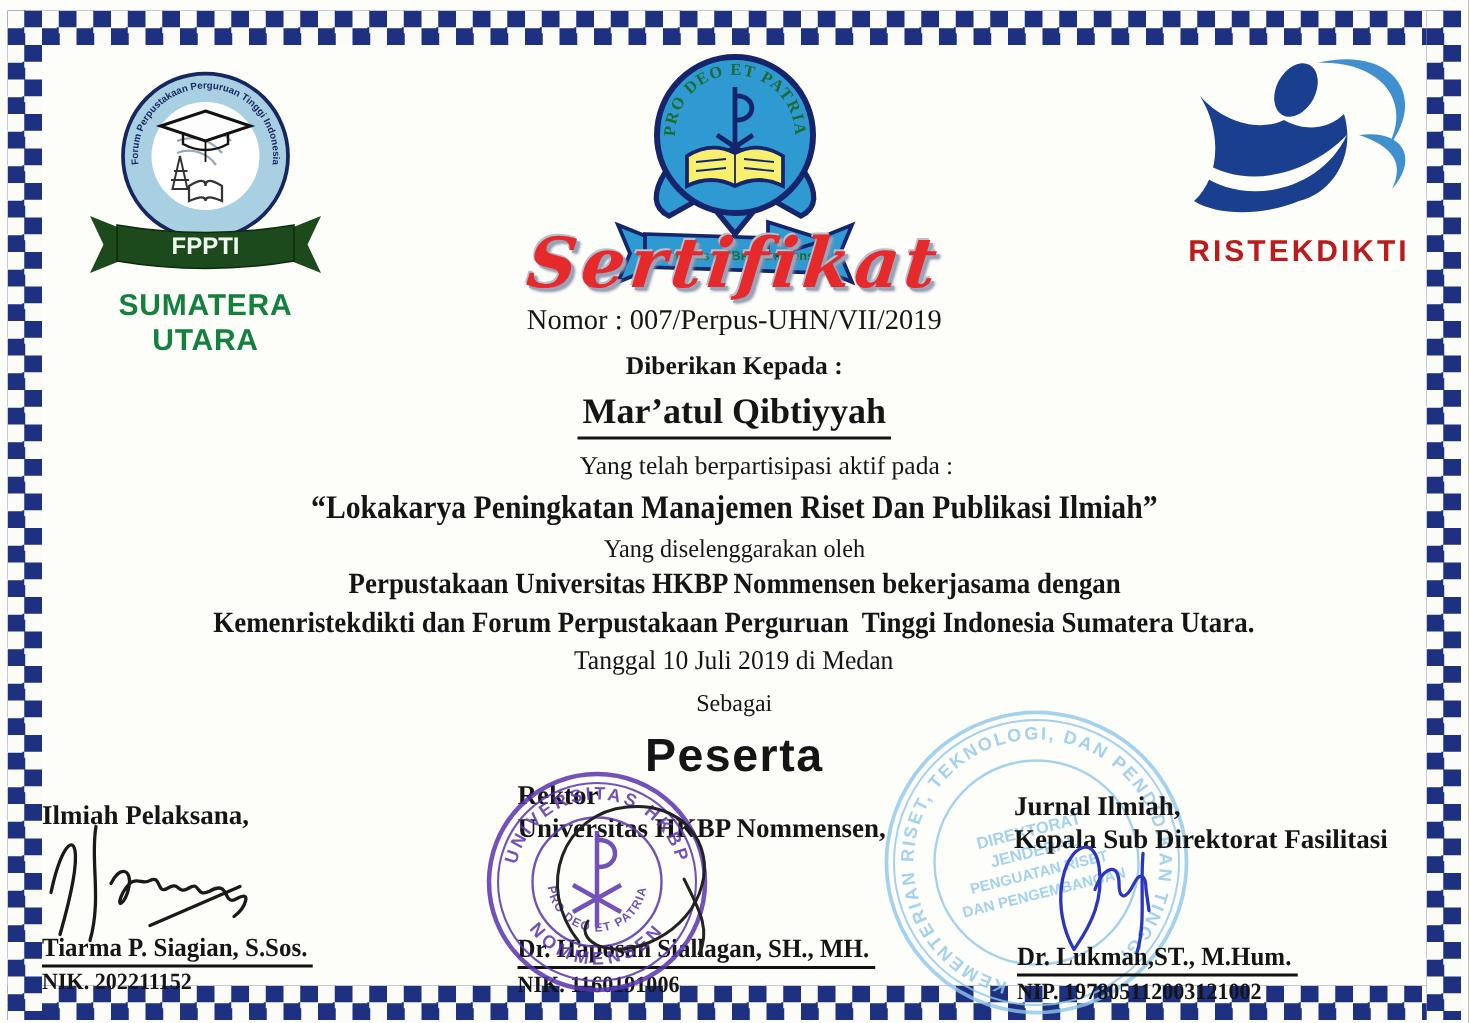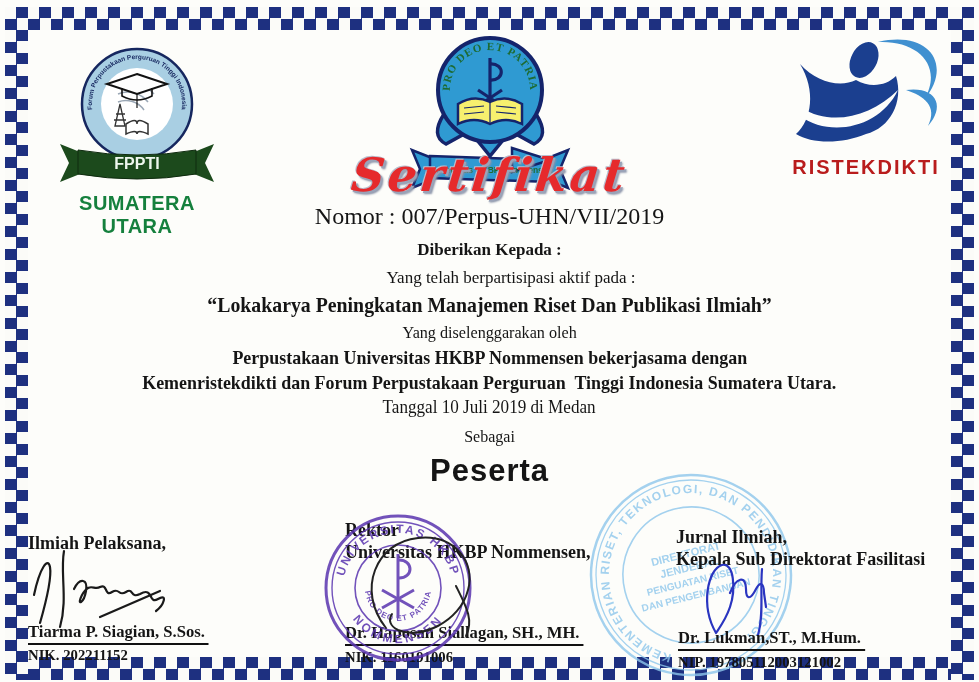--- a/index.html
+++ b/index.html
@@ -26,21 +26,21 @@
     position:absolute;top:148px;left:0;right:0;text-align:center;
     font-family:"DejaVu Serif",serif;font-style:italic;font-weight:bold;
     font-size:46px;color:#e62a2c;letter-spacing:3px;
     text-shadow:2px 2px 0 #9aa3b8,-1px -1px 0 #b9bfce,3px 3px 2px #8a93a8;
     transform:skewX(-6deg);
   }
 
   
   .body-stack{position:absolute;top:203px;left:0;right:0;display:flex;flex-direction:column;align-items:center;}
   .ln{line-height:1.15;text-align:center;}
-  .nomor{font-size:24px;margin-bottom:9px;}
+  .nomor{font-size:19px;margin-bottom:9px;}
   .diberikan{font-size:17px;font-weight:bold;margin-bottom:9px;}
   .recipient{font-size:24px;font-weight:bold;border-bottom:2.5px solid #141414;padding:0 3px 1px;margin-bottom:8px;}
   .participation{font-size:17px;margin-bottom:4px;margin-left:43px;}
   .event{font-size:22px;font-weight:bold;transform:scaleX(.9);margin-bottom:6px;white-space:nowrap;}
   .organized{font-size:17px;transform:scaleX(.95);margin-bottom:4px;}
   .orgline{font-size:19.5px;font-weight:bold;transform:scaleX(.92);margin-bottom:3px;white-space:pre;}
   .dateline{font-size:18px;transform:scaleX(.95);margin-bottom:10px;}
   .sebagai{font-size:16px;margin-bottom:7px;}
   .role{font-family:"Liberation Sans",sans-serif;font-size:31px;font-weight:bold;letter-spacing:1px;}
 
@@ -142,20 +142,21 @@
       <path d="M24,74 C52,92 92,84 120,56 C102,94 52,104 22,82 Z" fill="#fdfdfa"></path>
     </svg>
     <div class="ristek-caption">RISTEKDIKTI</div>
   </div>
 
   <div class="title-script">Sertifikat</div>
 
   <div class="body-stack">
     <div class="ln nomor">Nomor : 007/Perpus-UHN/VII/2019</div>
     <div class="ln diberikan">Diberikan Kepada :</div>
+    <div class="ln recipient">Mar’atul Qibtiyyah</div>
     <div class="ln participation">Yang telah berpartisipasi aktif pada :</div>
     <div class="ln event">“Lokakarya Peningkatan Manajemen Riset Dan Publikasi Ilmiah”</div>
     <div class="ln organized">Yang diselenggarakan oleh</div>
     <div class="ln orgline">Perpustakaan Universitas HKBP Nommensen bekerjasama dengan</div>
     <div class="ln orgline">Kemenristekdikti dan Forum Perpustakaan Perguruan  Tinggi Indonesia Sumatera Utara.</div>
     <div class="ln dateline">Tanggal 10 Juli 2019 di Medan</div>
     <div class="ln sebagai">Sebagai</div>
     <div class="ln role">Peserta</div>
   </div>
 

